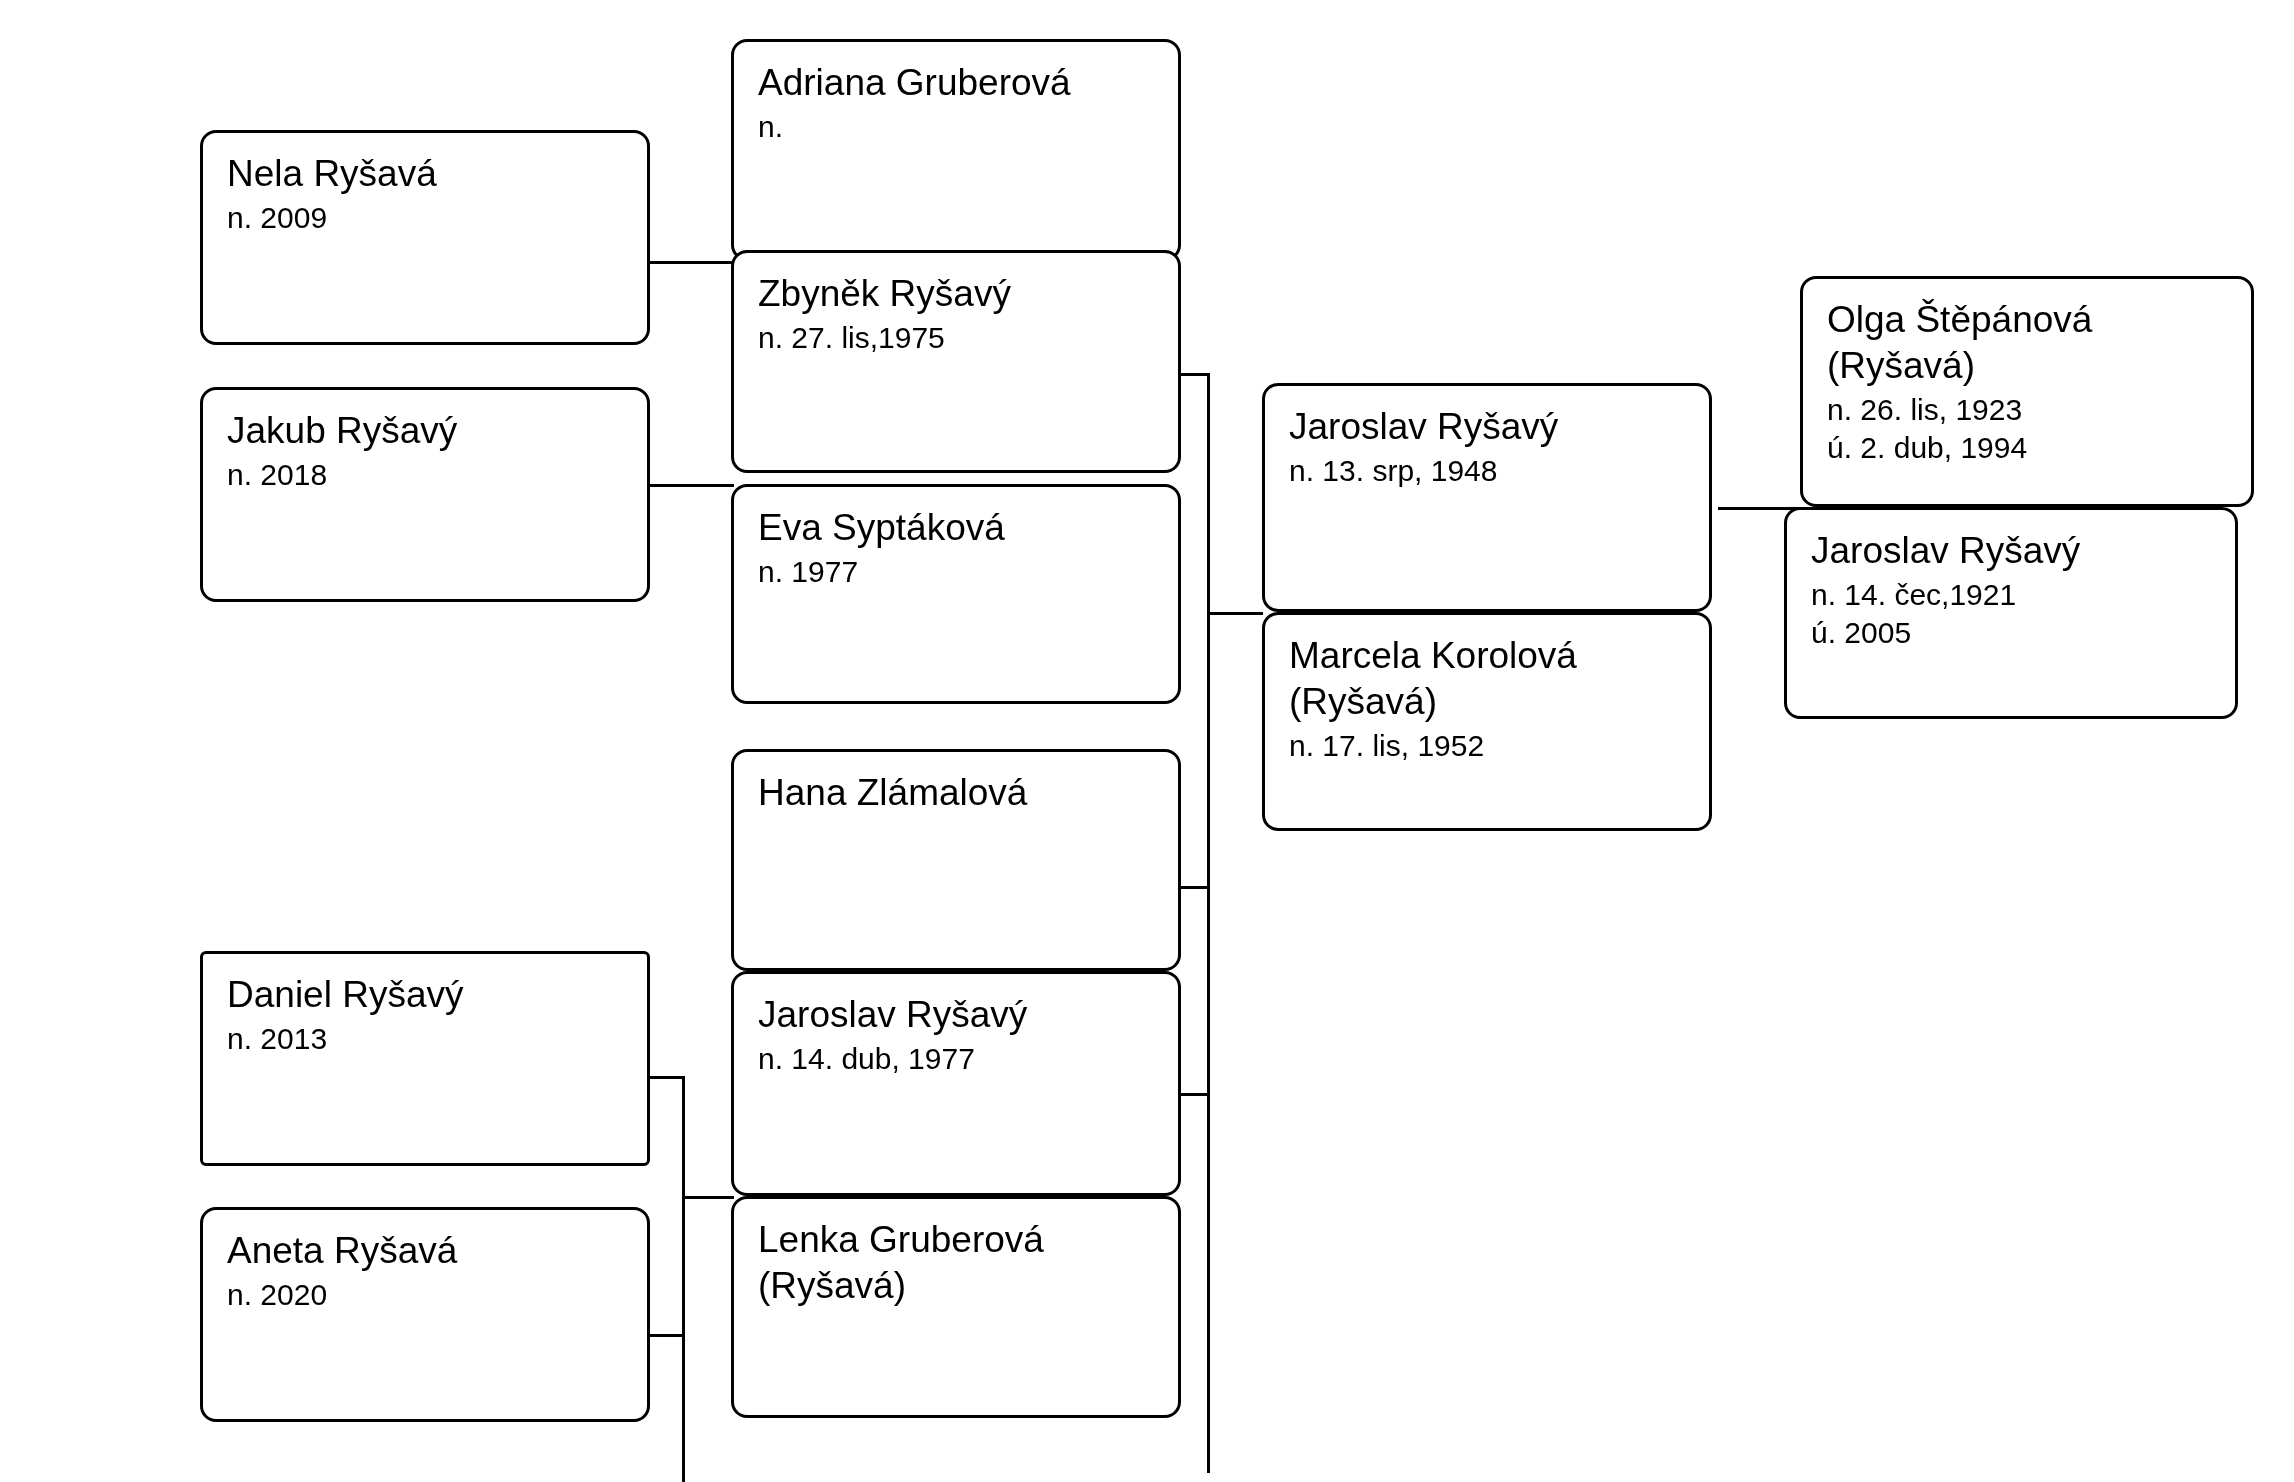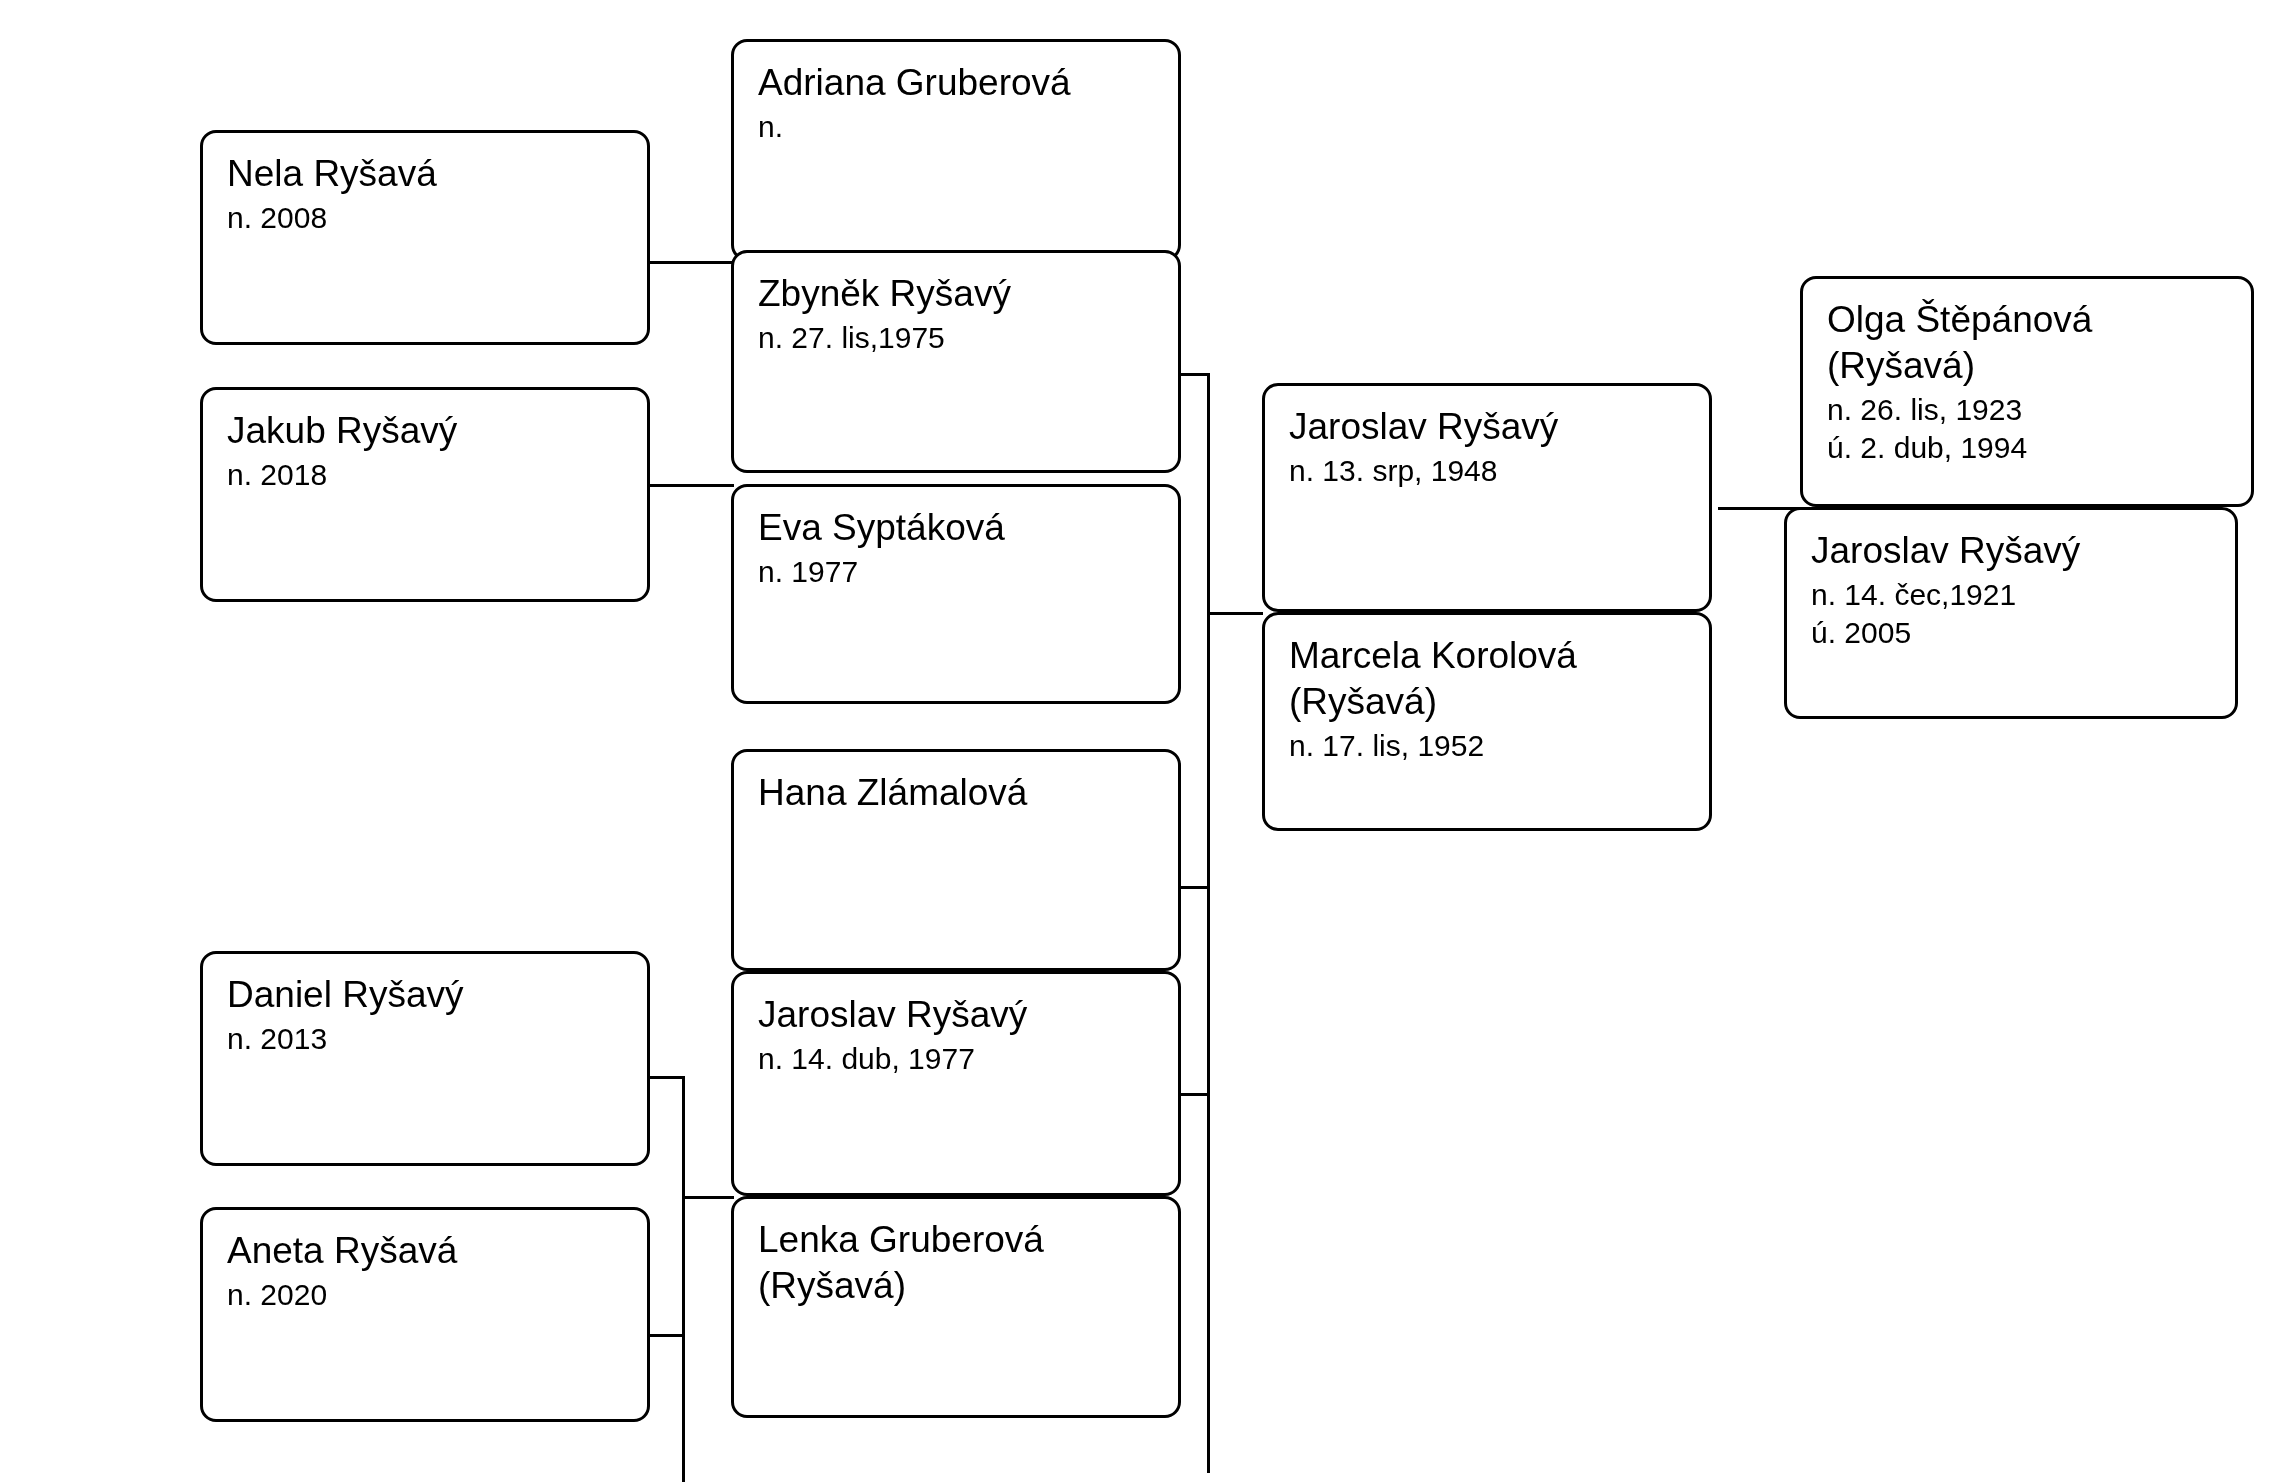--- a/index.html
+++ b/index.html
@@ -67,29 +67,29 @@
 
   <div class="link h" style="left:1718px; top:507px; width:100px;"></div>
 
   <div class="link h" style="left:648px; top:1076px; width:36px;"></div>
   <div class="link v" style="left:682px; top:1076px; height:524px;"></div>
   <div class="link h" style="left:648px; top:1334px; width:36px;"></div>
   <div class="link h" style="left:682px; top:1196px; width:52px;"></div>
 
   <div class="node" style="left:200px; top:130px; width:450px; height:215px;">
     <div class="nm">Nela Ryšavá</div>
-    <div class="dt">n. 2008</div>
+    <div class="dt">n. 2009</div>
   </div>
 
   <div class="node" style="left:200px; top:387px; width:450px; height:215px;">
     <div class="nm">Jakub Ryšavý</div>
     <div class="dt">n. 2018</div>
   </div>
 
-  <div class="node" style="left:200px; top:951px; width:450px; height:215px;">
+  <div class="node" style="left:200px; top:951px; width:450px; height:215px;border-radius:6px;">
     <div class="nm">Daniel Ryšavý</div>
     <div class="dt">n. 2013</div>
   </div>
 
   <div class="node" style="left:200px; top:1207px; width:450px; height:215px;">
     <div class="nm">Aneta Ryšavá</div>
     <div class="dt">n. 2020</div>
   </div>
 
   <div class="node" style="left:731px; top:39px; width:450px; height:222px;">

